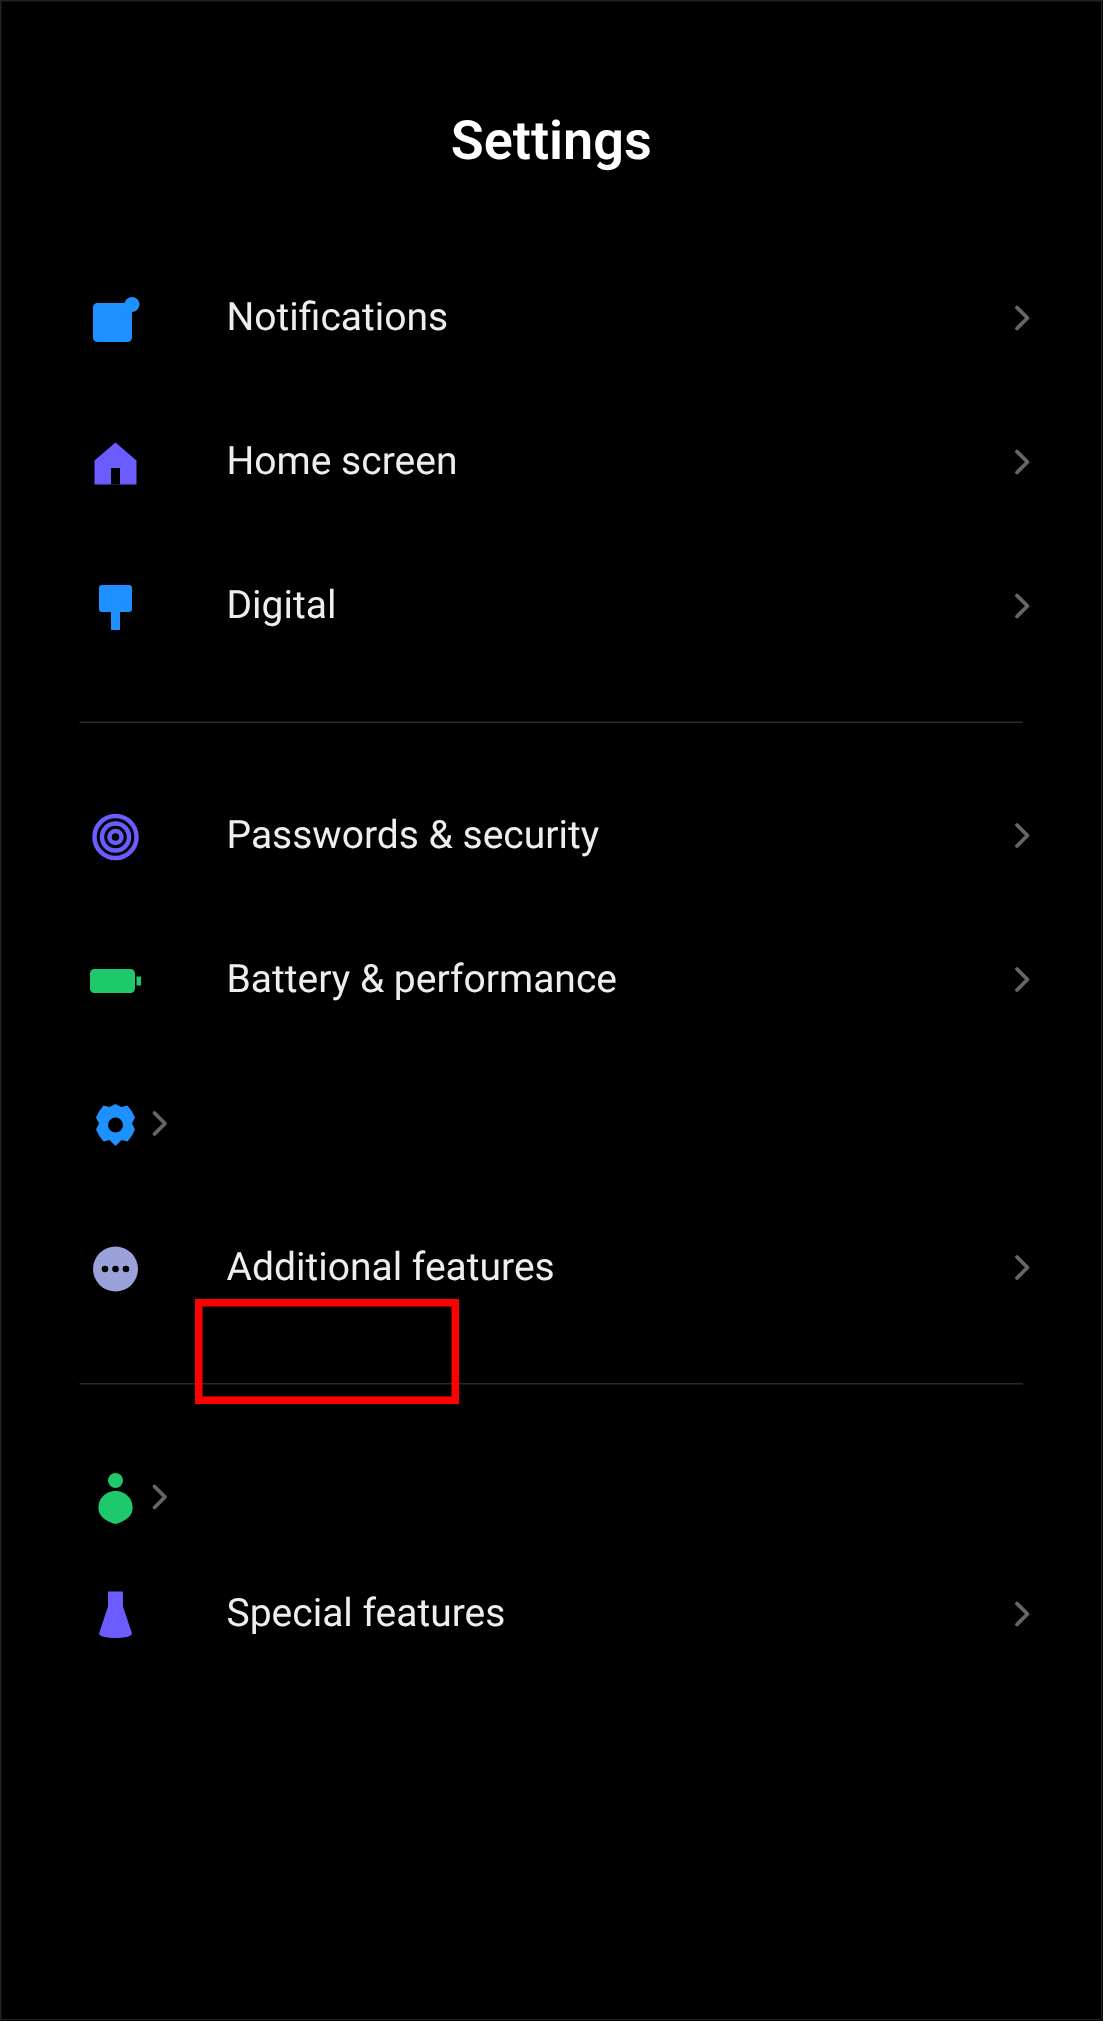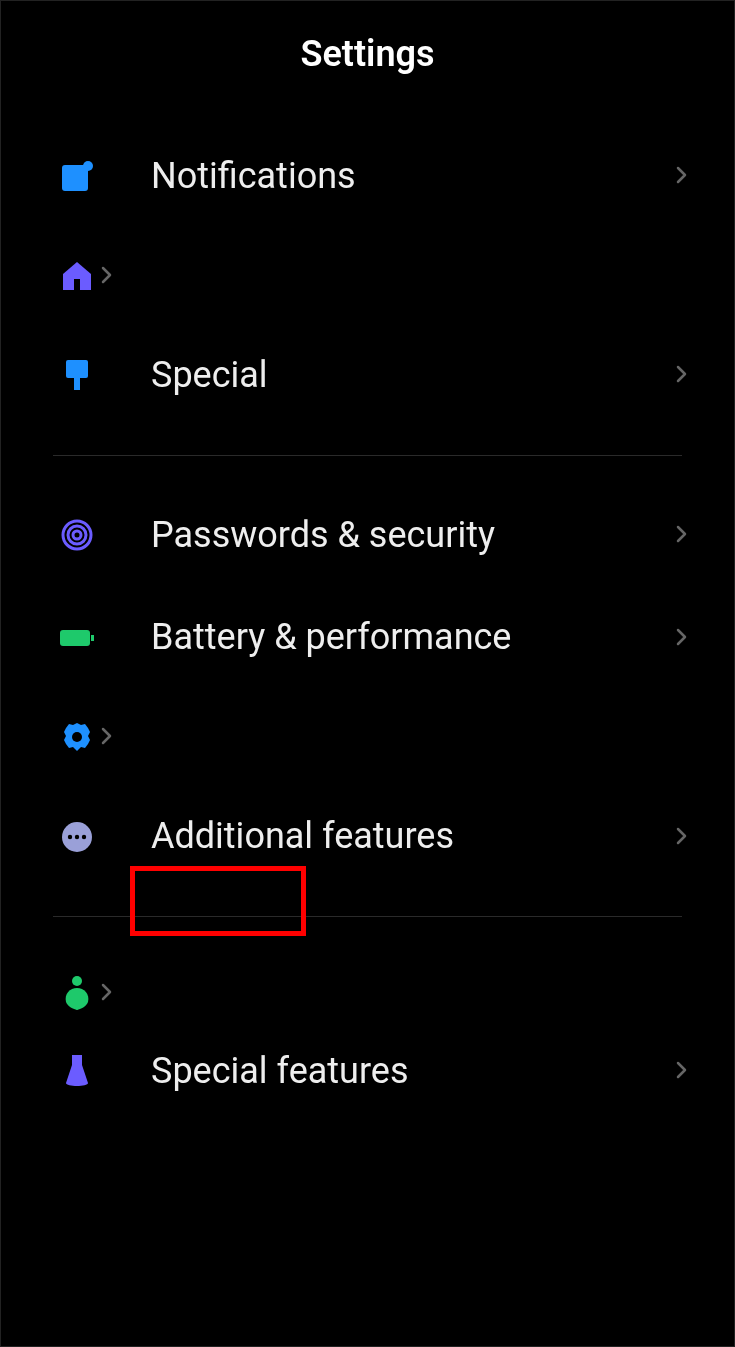--- a/index.html
+++ b/index.html
@@ -14,20 +14,21 @@
   }
   .screen {
     width: 100%;
     height: 100%;
     padding: 0;
     border: 1px solid #222;
   }
   .header {
     text-align: center;
     padding: 32px 0 50px 0;
+    margin-top: 40px;
   }
   .header-title {
     font-size: 36px;
     font-weight: 600;
     color: #fff;
   }
   .section {
     padding: 0 0;
   }
   .item {
@@ -40,21 +41,21 @@
   .icon-wrap {
     width: 40px;
     height: 40px;
     display: flex;
     align-items: center;
     justify-content: center;
     flex-shrink: 0;
   }
   .label {
     flex: 1;
-    font-size: 36px;
+    font-size: 26px;
     font-weight: 400;
     color: #eee;
     margin-left: 54px;
     line-height: 1.3;
   }
   .chevron {
     width: 22px;
     height: 22px;
     flex-shrink: 0;
   }
@@ -100,36 +101,37 @@
       </span>
     </div>
 
     <div class="item">
       <span class="icon-wrap">
         <svg width="34" height="34" viewBox="0 0 34 34">
             <path d="M17 3 L31 15 L31 31 L3 31 L3 15 Z" fill="#6b5cff"></path>
             <rect x="14" y="20" width="6" height="11" fill="#000"></rect>
           </svg>
       </span>
+      <span class="label">Home screen</span>
       <span class="chevron">
         <svg width="20" height="20" viewBox="0 0 20 20">
             <path d="M6 3 L13 10 L6 17" stroke="#666" stroke-width="2.5" fill="none" stroke-linecap="round" stroke-linejoin="round"></path>
           </svg>
       </span>
     </div>
 
 
     <div class="item">
       <span class="icon-wrap">
         <svg width="34" height="38" viewBox="0 0 34 38">
             <rect x="6" y="4" width="22" height="18" rx="2" fill="#1e90ff"></rect>
             <rect x="14" y="22" width="6" height="12" fill="#1e90ff"></rect>
           </svg>
       </span>
-      <span class="label">Special</span>
+      <span class="label">Digital</span>
       <span class="chevron">
         <svg width="20" height="20" viewBox="0 0 20 20">
             <path d="M6 3 L13 10 L6 17" stroke="#666" stroke-width="2.5" fill="none" stroke-linecap="round" stroke-linejoin="round"></path>
           </svg>
       </span>
     </div>
 
   </div>
 
   <div class="divider"></div>

